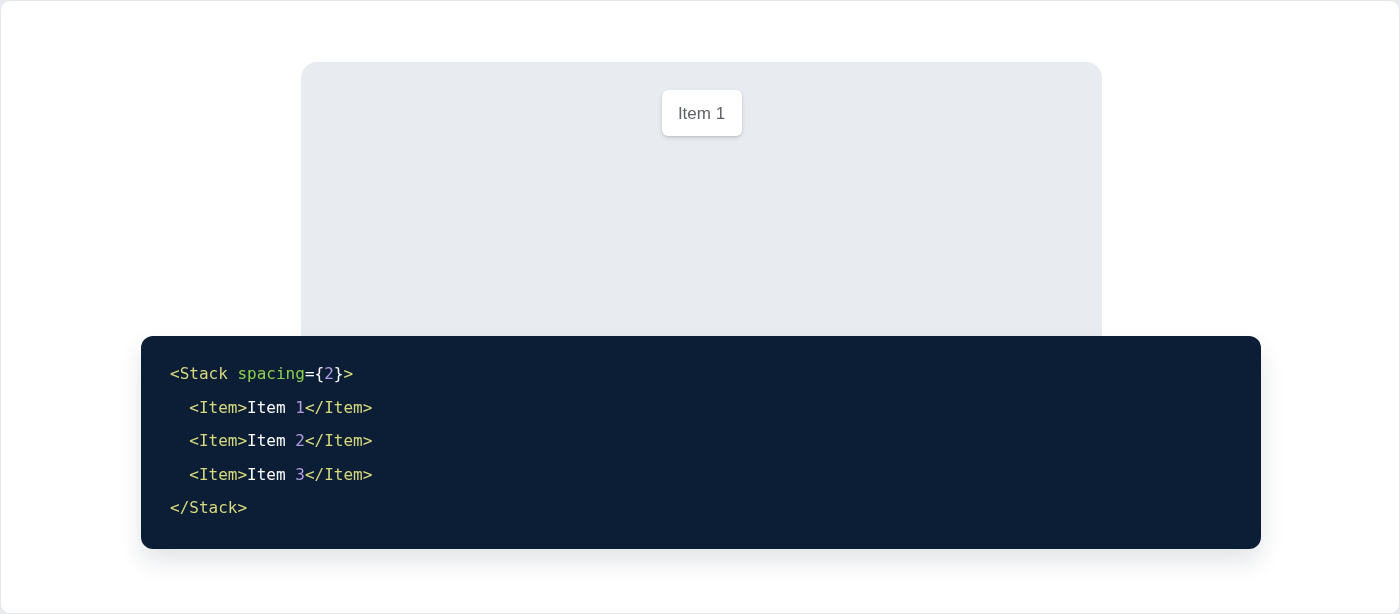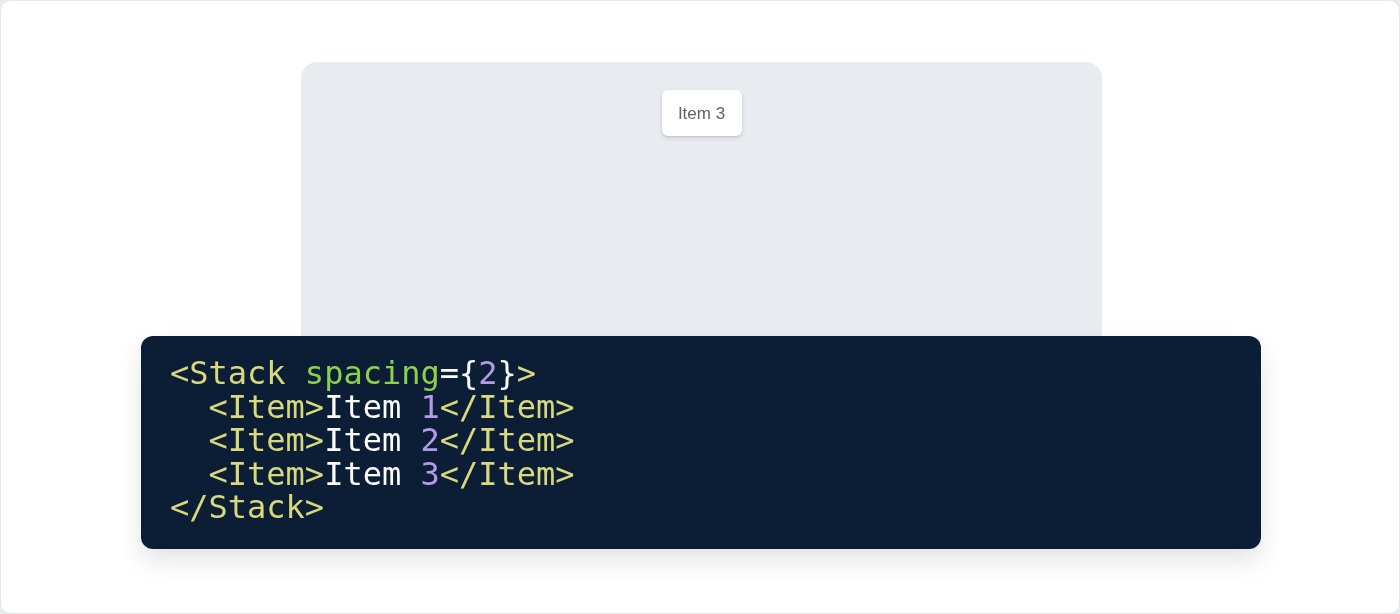--- a/index.html
+++ b/index.html
@@ -67,40 +67,40 @@
     box-sizing: border-box;
     background: var(--code-bg, #0b1e35);
     border-radius: 12px;
     padding: 21px 29px;
     box-shadow: 0 12px 24px rgba(11, 30, 53, 0.12);
     z-index: 2;
   }
   .code {
     margin: 0;
     font-family: "DejaVu Sans Mono", monospace;
-    font-size: 32px;
+    font-size: 16px;
     line-height: 33.5px;
     white-space: pre;
     color: var(--tok-plain, #fbfbfc);
   }
   .code-line { white-space: pre; }
   .tok-tag    { color: var(--tok-tag, #d8d87c); }
   .tok-attr   { color: var(--tok-attr, #8dd04b); }
   .tok-number { color: var(--tok-number, #b29ce6); }
   .tok-plain  { color: var(--tok-plain, #fbfbfc); }
 </style>
 </head>
 <body>
 
 <div class="stage">
   <div class="app-card">
 
     <div class="demo-panel">
       <div class="stack-column">
-        <div class="stack-item">Item 3</div>
+        <div class="stack-item">Item 1</div>
       </div>
     </div>
 
     <div class="code-block">
       <pre class="code" id="code-root"><div class="code-line"><span class="tok-tag">&lt;Stack </span><span class="tok-attr">spacing</span><span class="tok-plain">=</span><span class="tok-plain">{</span><span class="tok-number">2</span><span class="tok-plain">}</span><span class="tok-tag">&gt;</span></div><div class="code-line"><span class="tok-plain">  </span><span class="tok-tag">&lt;Item&gt;</span><span class="tok-plain">Item </span><span class="tok-number">1</span><span class="tok-tag">&lt;/Item&gt;</span></div><div class="code-line"><span class="tok-plain">  </span><span class="tok-tag">&lt;Item&gt;</span><span class="tok-plain">Item </span><span class="tok-number">2</span><span class="tok-tag">&lt;/Item&gt;</span></div><div class="code-line"><span class="tok-plain">  </span><span class="tok-tag">&lt;Item&gt;</span><span class="tok-plain">Item </span><span class="tok-number">3</span><span class="tok-tag">&lt;/Item&gt;</span></div><div class="code-line"><span class="tok-tag">&lt;/Stack&gt;</span></div></pre>
     </div>
 
   </div>
 </div>
 

